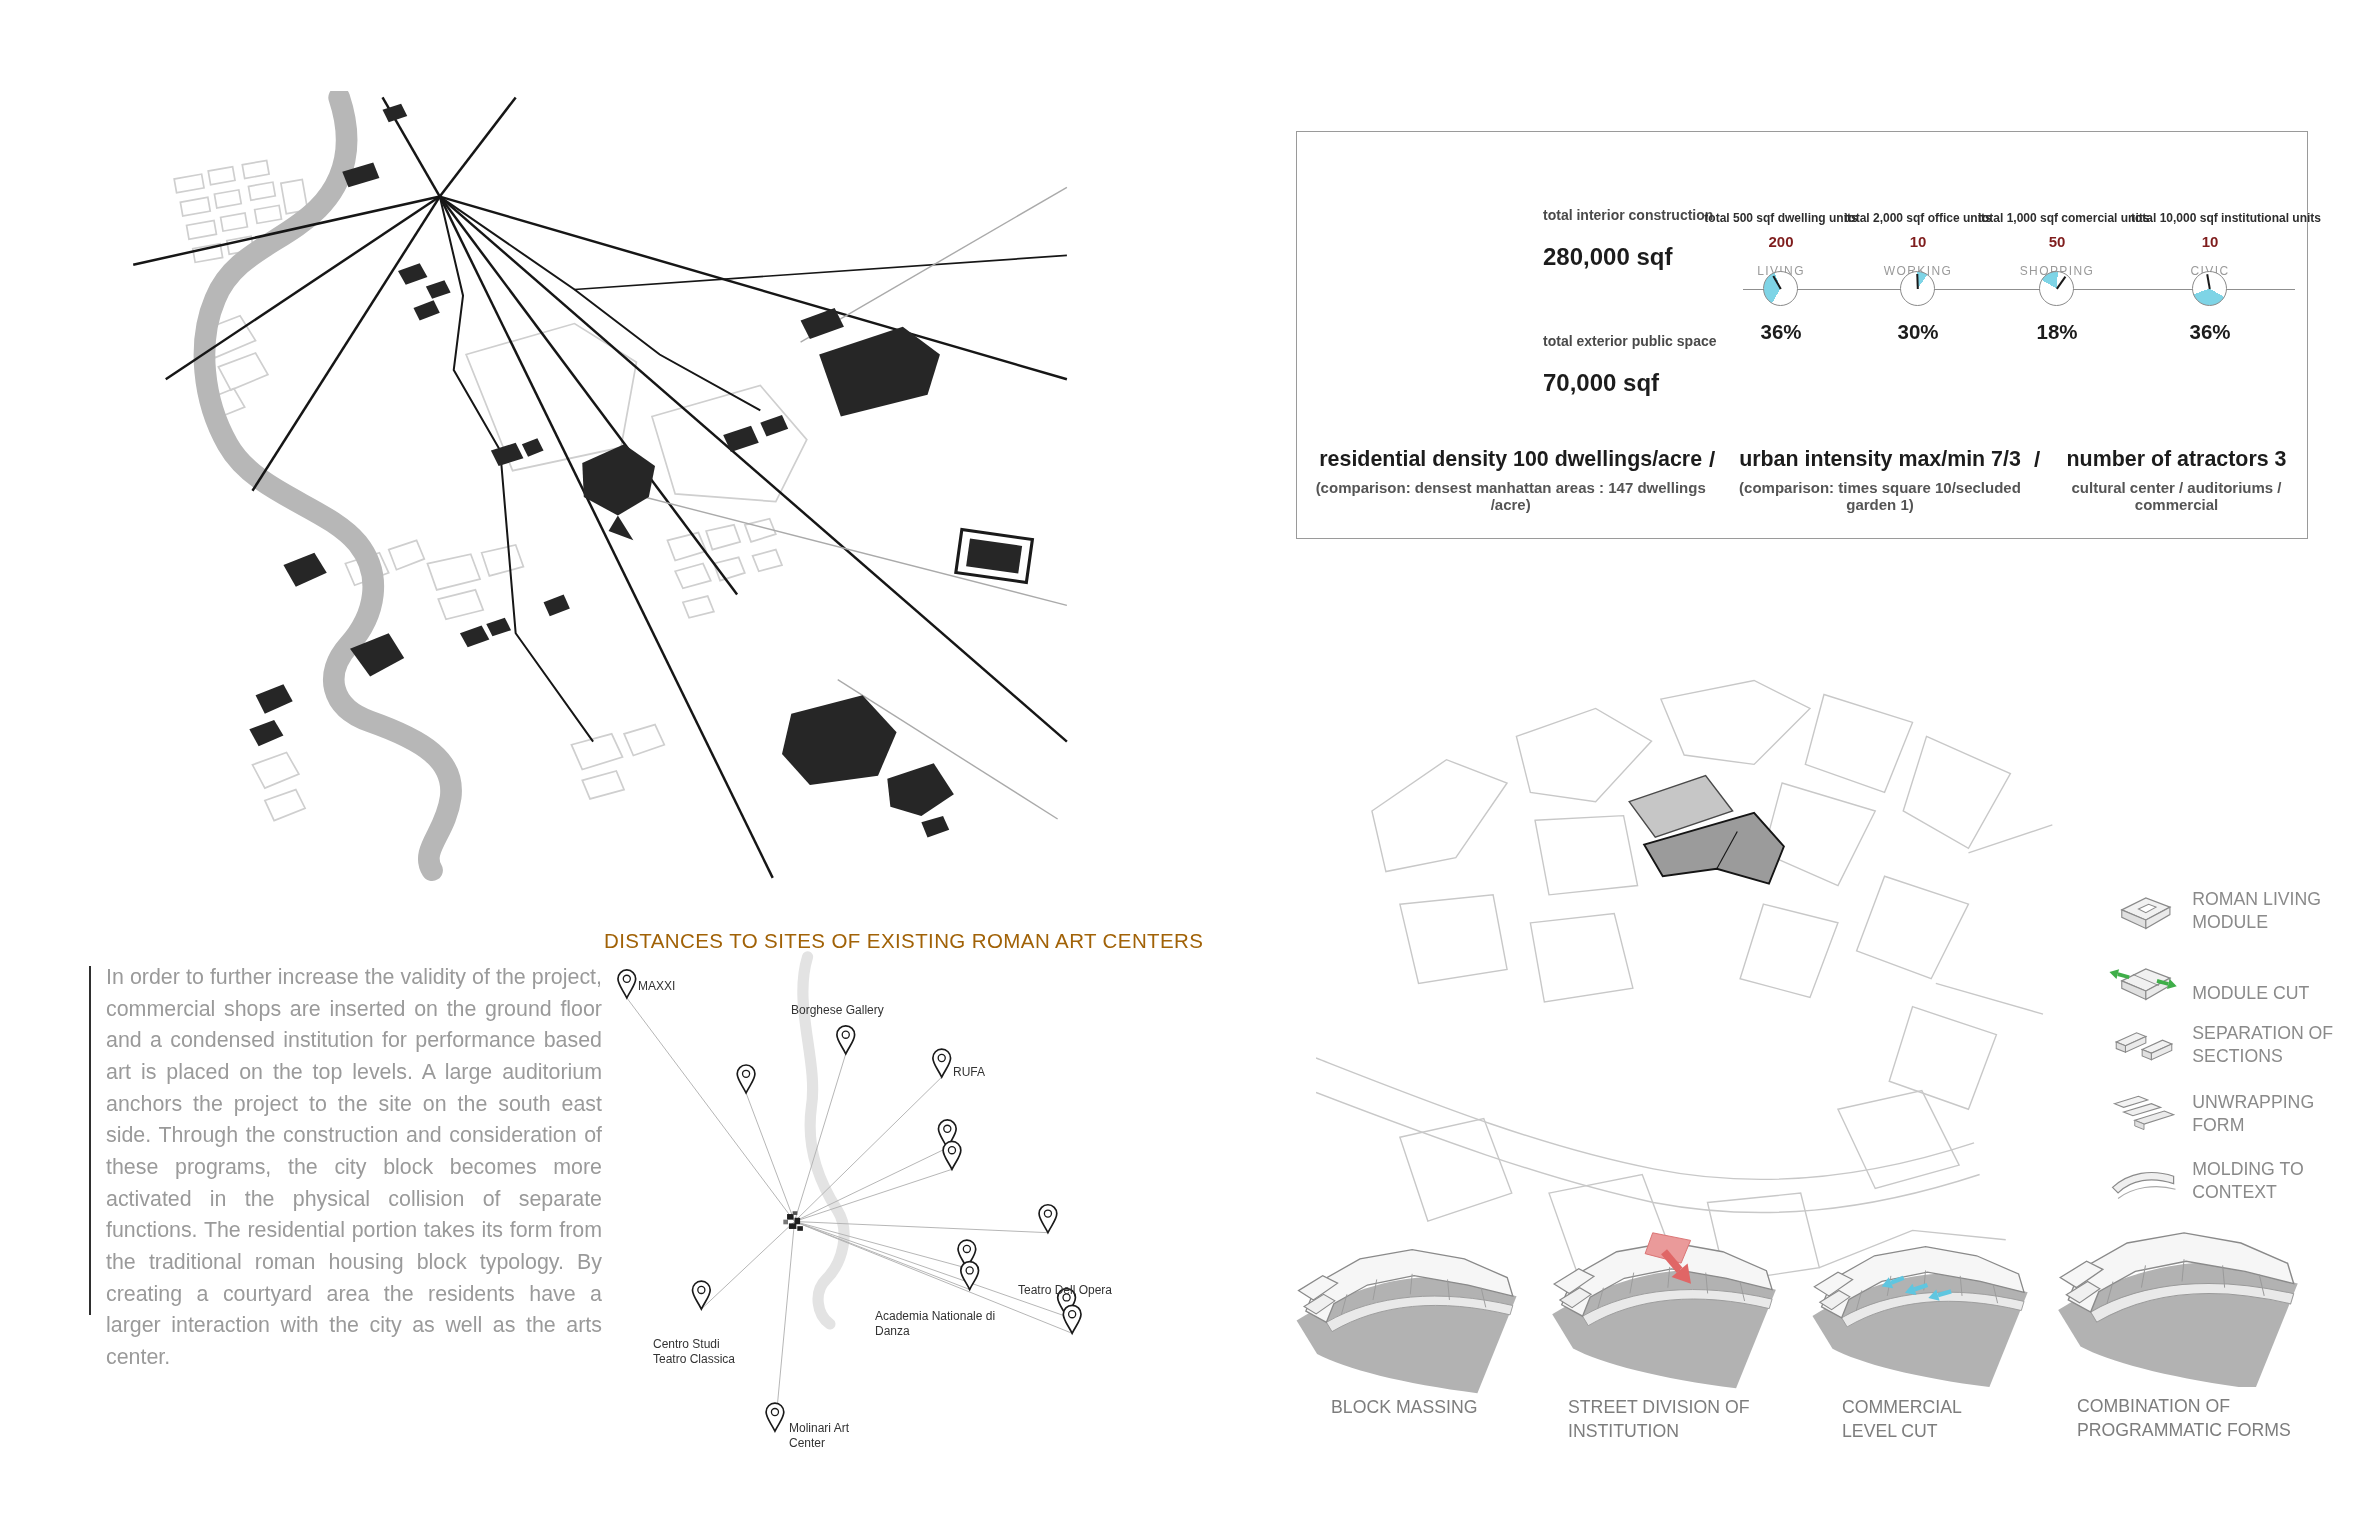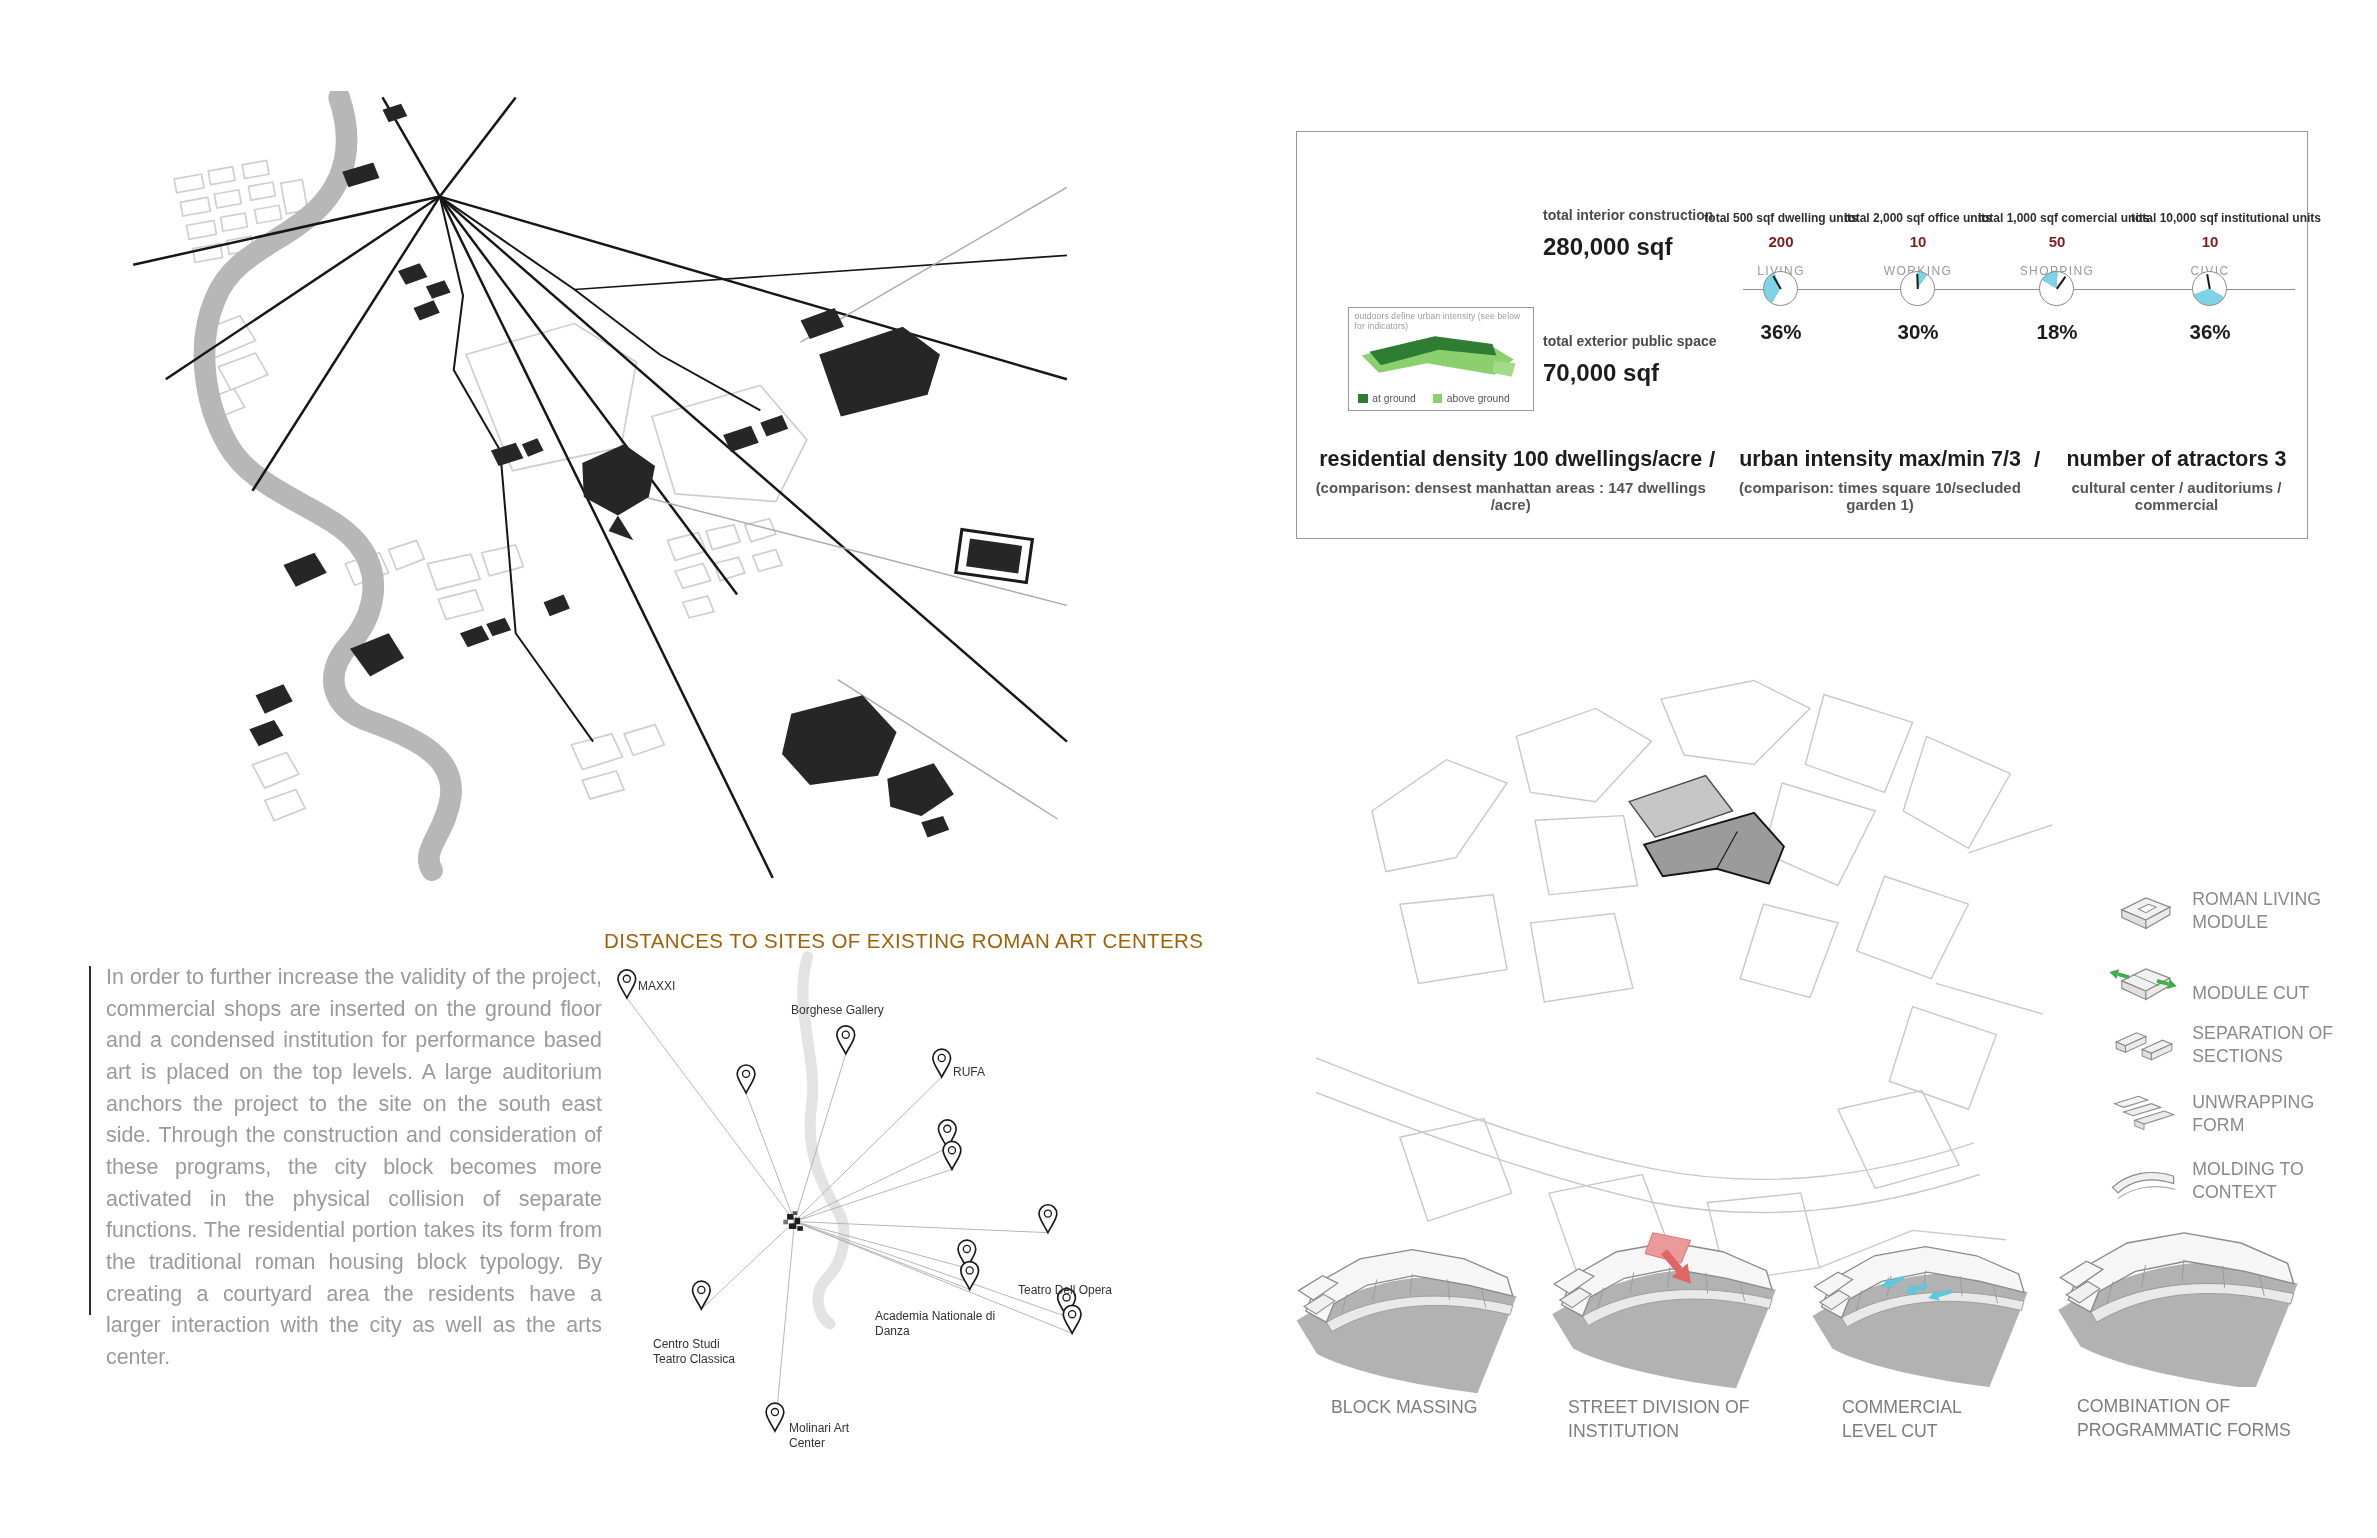--- a/index.html
+++ b/index.html
@@ -9,21 +9,21 @@
   .abs{position:absolute}
 
   
   .stats-panel{position:absolute;left:1296px;top:131px;width:1012px;height:408px;border:0.9px solid #9a9a9a;background:#fff}
   .mini-box{position:absolute;border:0.9px solid #9a9a9a;background:#fff;overflow:hidden}
   .mini-note{position:absolute;left:5.6px;top:2.8px;font-size:8.4px;color:#9a9a9a;letter-spacing:0.2px}
   .mini-legend{position:absolute;bottom:4.7px;left:9.3px;display:flex;gap:17px;align-items:center}
   .chip{display:inline-block;width:9.3px;height:9.3px;margin-right:4.7px;vertical-align:-0.9px}
   .chip-label{font-size:10.3px;color:#555}
   .mini-caption{font-size:14px;font-weight:bold;color:#4a4a4a}
-  .mini-value{font-size:24px;font-weight:bold;color:#1c1c1c;margin-top:10px}
+  .mini-value{font-size:24px;font-weight:bold;color:#1c1c1c;margin-top:20px}
   .units-line{position:absolute;left:446px;top:157px;width:552px;height:0;border-top:0.9px solid #8f8f8f}
   .unit-col{position:absolute;top:80px;width:158px;text-align:center}
   .unit-header{font-size:12px;font-weight:bold;color:#2e2e2e;line-height:1.1;white-space:nowrap}
   .unit-count{position:absolute;left:0;right:0;top:20.5px;font-size:15px;font-weight:bold;color:#7f1d1d}
   .unit-category{position:absolute;left:0;right:0;top:52px;font-size:12px;color:#9a9a9a;letter-spacing:1.4px}
   .pie{position:absolute;left:50%;top:59px;width:35px;height:35px;margin-left:-17.7px;border-radius:50%;border:0.9px solid #8a8a8a;background:#fff}
   .needle{position:absolute;left:calc(50% - 0.9px);top:50%;width:1.9px;height:15px;background:#1a1a1a;transform-origin:0.9px 0}
   .unit-pct{position:absolute;left:0;right:0;top:108px;font-size:20.5px;font-weight:bold;color:#1c1c1c}
   .summary-item{position:absolute;text-align:center}
   .summary-title{font-size:21.4px;font-weight:bold;color:#1c1c1c}
@@ -163,32 +163,20 @@
     </g>
   </svg>
 
   <div class="stats-panel">
 
     <div class="abs" style="left:246px;top:75px;width:205px">
       <div class="mini-caption">total interior construction</div>
       <div class="mini-value">280,000 sqf</div>
     </div>
 
-    <div class="mini-box" style="left:51px;top:175px;width:186px;height:104px">
-      <div class="mini-note">outdoors define urban intensity (see below for indicators)</div>
-      <svg width="185" height="75" viewBox="0 0 190 78" style="margin-top:11.2px">
-        <path d="M12,38 L70,22 L150,30 L170,42 L150,58 L80,46 L30,56 Z" fill="#8ccf6f"></path>
-        <path d="M20,34 L88,18 L148,26 L152,38 L92,32 L32,48 Z" fill="#2e7d32"></path>
-        <path d="M150,44 L172,46 L168,60 L148,56 Z" fill="#a5d98a"></path>
-      </svg>
-      <div class="mini-legend">
-        <span><span class="chip" style="background:#2e7d32"></span><span class="chip-label">at ground</span></span>
-        <span><span class="chip" style="background:#8ccf6f"></span><span class="chip-label">above ground</span></span>
-      </div>
-    </div>
     <div class="abs" style="left:246px;top:201px;width:205px">
       <div class="mini-caption">total exterior public space</div>
       <div class="mini-value">70,000 sqf</div>
     </div>
 
     <div class="units-line"></div>
 
     <div class="unit-col" style="left:405px">
       <div class="unit-header">total 500 sqf dwelling units</div>
       <div class="unit-count">200</div>

